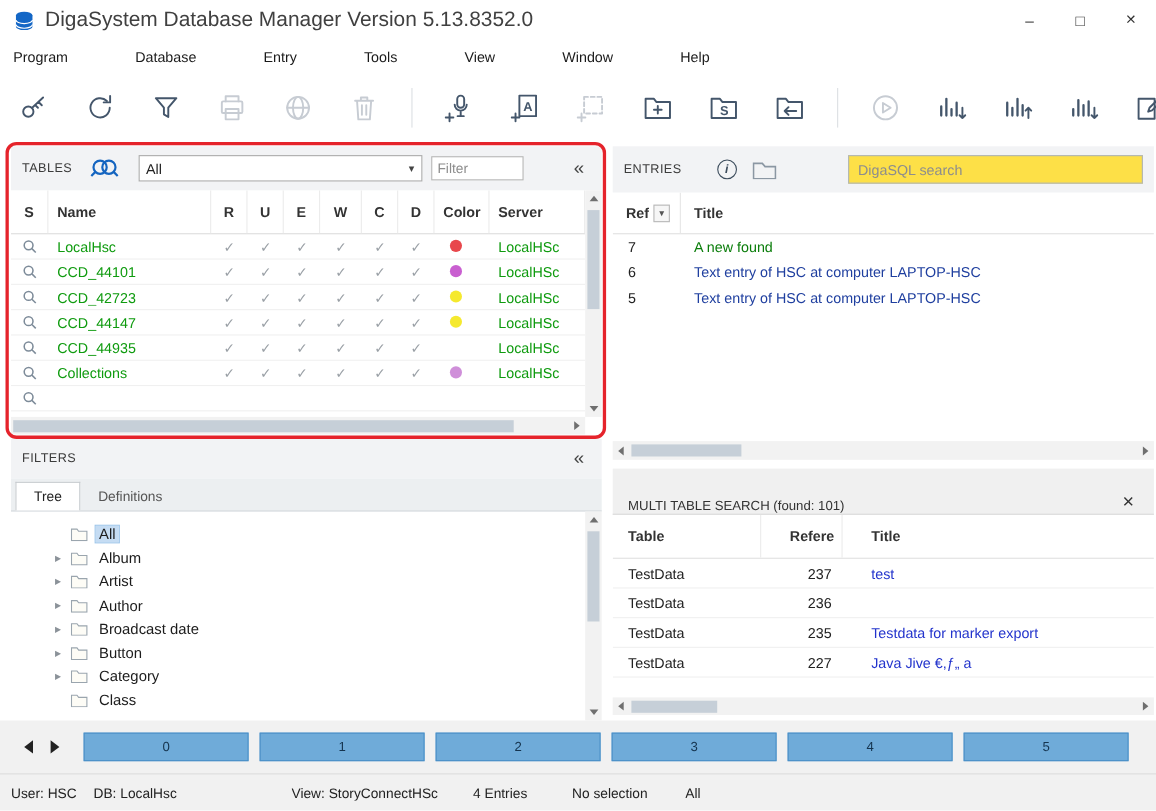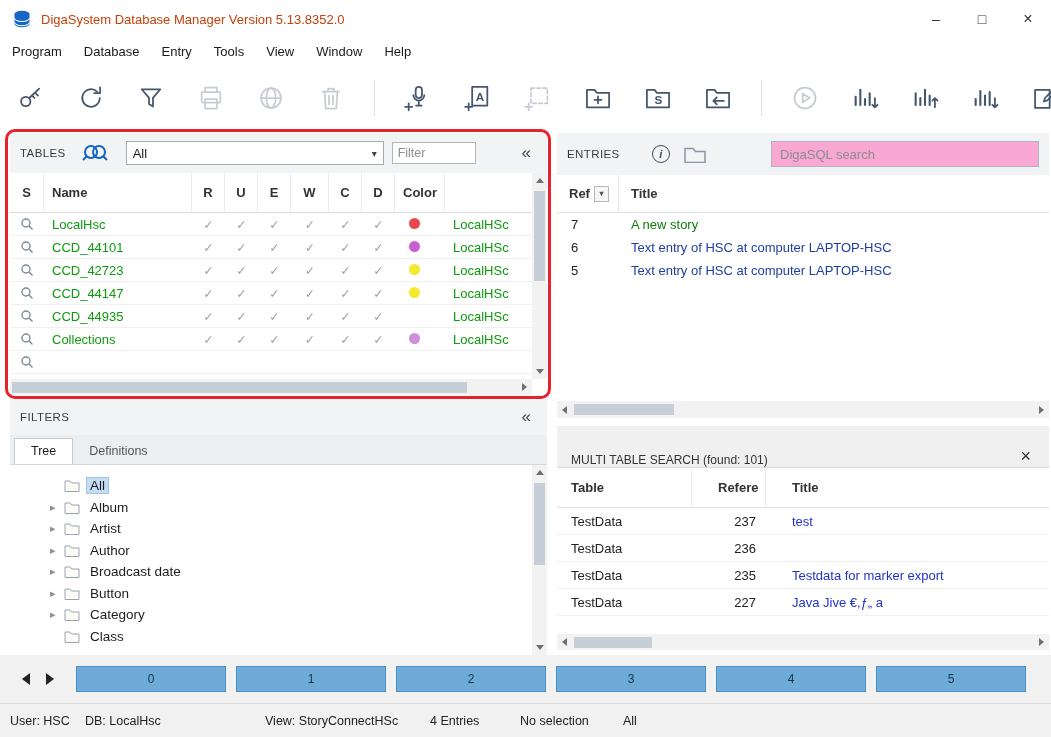--- a/index.html
+++ b/index.html
@@ -4,26 +4,26 @@
 <style>
   * { margin:0; padding:0; box-sizing:border-box; }
   html,body { width:1051px; height:737px; }
   body {
     position:relative; background:#ffffff; overflow:hidden;
     font-family:"Liberation Sans", sans-serif; color:#222; font-size:13px;
   }
   
   .titlebar { position:absolute; top:0; left:0; right:0; height:38px; display:flex; align-items:center; background:#fff; }
   .app-icon { margin-left:12px; width:20px; height:20px; }
-  .win-title { margin-left:9px; font-size:13px; color:#c2410c; }
+  .win-title { margin-left:9px; font-size:19px; color:#404040; }
   .win-controls { margin-left:auto; display:flex; height:38px; }
   .win-btn { width:46px; height:38px; display:flex; align-items:center; justify-content:center; font-size:14px; color:#333; cursor:default; }
   .win-btn.close { font-size:16px; }
   
-  .menubar { position:absolute; top:38px; left:0; right:0; height:27px; display:flex; align-items:center; padding-left:1px; background:#fff; }
+  .menubar { position:absolute; top:38px; left:0; right:0; height:27px; display:flex; align-items:center; padding-left:1px; background:#fff;gap:39px; }
   .menu-item { padding:4px 11px; font-size:13px; color:#1a1a1a; }
   
   .toolbar { position:absolute; top:65px; left:0; right:0; height:66px; display:flex; align-items:center; padding-left:14px; gap:26px; background:#fff; overflow:hidden; }
   .tb-btn { width:34px; height:34px; display:flex; align-items:center; justify-content:center; flex:0 0 auto; }
   .tb-btn svg { stroke:#44566b; fill:none; stroke-width:1.5; stroke-linecap:round; stroke-linejoin:round; }
   .tb-btn svg text { fill:#44566b; stroke:none; font-family:"Liberation Sans",sans-serif; font-weight:bold; }
   .tb-btn.disabled svg { stroke:#c7ccd3; }
   .tb-sep { width:1px; height:36px; background:#dcdfe3; flex:0 0 auto; }
   
   .panel { position:absolute; background:#fff; }
@@ -74,21 +74,21 @@
   .tab.active { background:#fff; border:1px solid #c8ccd0; border-bottom:none; color:#222; }
   .tree { position:absolute; left:0; right:15px; top:66px; bottom:0; overflow:hidden; padding-top:10px; }
   .tree-row { height:21.5px; display:flex; align-items:center; padding-left:40px; }
   .tw { width:14px; display:flex; align-items:center; }
   .tree-row .lbl { margin-left:7px; font-size:13.5px; color:#1c1c1c; padding:0 3px; }
   .tree-row .lbl.sel { background:#c5dcf3; outline:1px solid #9ec6ea; }
   .tree-vscroll { position:absolute; right:0; top:66px; bottom:0; width:15px; background:#f2f2f2; }
   
   #entries-panel .panel-head { height:42px; gap:14px; }
   .info-ico { width:18px; height:18px; border:1.6px solid #3c4c5c; border-radius:50%; display:flex; align-items:center; justify-content:center; font-size:11px; font-weight:bold; font-style:italic; color:#3c4c5c; margin-left:18px; }
-  .dsearch { margin-left:auto; width:268px; height:26px; border:1px solid #aeb4bb; background:#f9a8d4; font-size:13px; padding:0 8px; font-family:"Liberation Sans",sans-serif; }
+  .dsearch { margin-left:auto; width:268px; height:26px; border:1px solid #aeb4bb; background:#fde047; font-size:13px; padding:0 8px; font-family:"Liberation Sans",sans-serif; }
   .dsearch::placeholder { color:#8d8d8d; }
   .egrid { position:absolute; left:0; right:0; top:42px; bottom:17px; overflow:hidden; }
   .eg-head, .eg-row { display:grid; grid-template-columns:62px 1fr; align-items:center; }
   .eg-head { height:38px; border-bottom:1px solid #e0e0e0; font-weight:bold; color:#333; }
   .eg-head .refcell { display:flex; align-items:center; height:100%; border-right:1px solid #e6e6e6; padding-left:12px; gap:4px; }
   .ref-caret { width:15px; height:16px; border:1px solid #b8b8b8; display:flex; align-items:center; justify-content:center; font-size:8px; color:#555; background:#f6f6f6; }
   .eg-head .titlecell { padding-left:12px; }
   .eg-row { height:23px; }
   .eg-row .rf { padding-left:14px; }
   .eg-row .tl { padding-left:12px; white-space:nowrap; overflow:hidden; }
@@ -278,20 +278,21 @@
     <div class="tg-head">
       <div class="ctr">S</div>
       <div>Name</div>
       <div class="ctr">R</div>
       <div class="ctr">U</div>
       <div class="ctr">E</div>
       <div class="ctr">W</div>
       <div class="ctr">C</div>
       <div class="ctr">D</div>
       <div>Color</div>
+      <div>Server</div>
     </div>
 
     <div class="tg-row">
       <div class="sicon">
           <svg width="14" height="14" viewBox="0 0 14 14">
             <circle cx="6" cy="6" r="4" fill="none" stroke="#7d8b99" stroke-width="1.4"></circle>
             <path d="M9 9l3.5 3.5" stroke="#7d8b99" stroke-width="1.4"></path>
           </svg>
         </div>
       <div class="nm" style="color: rgb(15, 155, 15);">LocalHsc</div>
@@ -512,21 +513,21 @@
   <div class="egrid">
     <div class="eg-head">
       <div class="refcell">
         <span style="overflow:hidden;white-space:nowrap;">Ref</span>
         <span class="ref-caret">▾</span>
       </div>
       <div class="titlecell">Title</div>
     </div>
     <div class="eg-row">
       <div class="rf">7</div>
-      <div class="tl" style="color: rgb(10, 125, 10);">A new story</div>
+      <div class="tl" style="color: rgb(10, 125, 10);">A new found</div>
     </div>
     <div class="eg-row">
       <div class="rf">6</div>
       <div class="tl" style="color: rgb(31, 63, 159);">Text entry of HSC at computer LAPTOP-HSC</div>
     </div>
     <div class="eg-row">
       <div class="rf">5</div>
       <div class="tl" style="color: rgb(31, 63, 159);">Text entry of HSC at computer LAPTOP-HSC</div>
     </div>
   </div>

